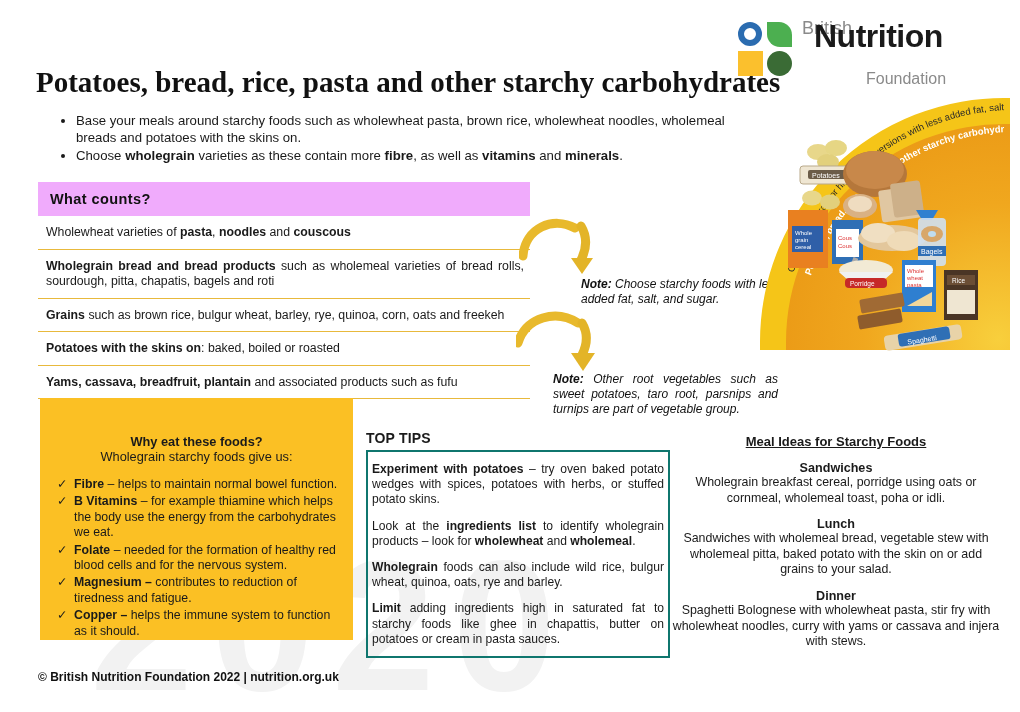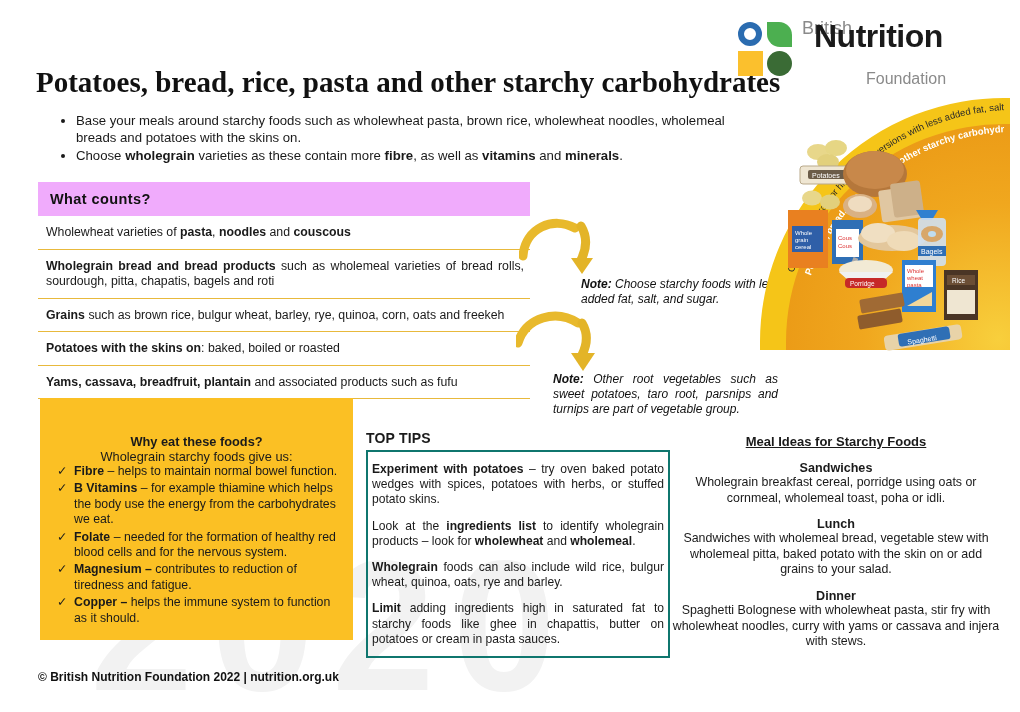--- a/index.html
+++ b/index.html
@@ -90,21 +90,21 @@
 
   
   .wedge { position: absolute; left: 752px; top: 92px; width: 262px; height: 260px; z-index: 3; }
 
   
   .why-box {
     position: absolute; left: 40px; top: 398px; width: 313px; height: 242px;
     background: #fbc024; padding: 14px 14px 10px 14px;
   }
   .why-title { text-align: center; font-weight: bold; font-size: 12.8px; margin-top: 22px; }
-  .why-sub { text-align: center; font-size: 12.8px; }
+  .why-sub { text-align: center; font-size: 12.8px; margin-bottom: 13px; }
   .why-item { display: flex; font-size: 12.3px; line-height: 15.4px; margin-bottom: 2px; }
   .why-check { width: 20px; flex: 0 0 20px; padding-left: 3px; }
   .why-text { flex: 1; }
 
   
   .tips-title {
     position: absolute; left: 366px; top: 430px;
     font-weight: bold; font-size: 14px; letter-spacing: 0.2px;
   }
   .tips-box {

